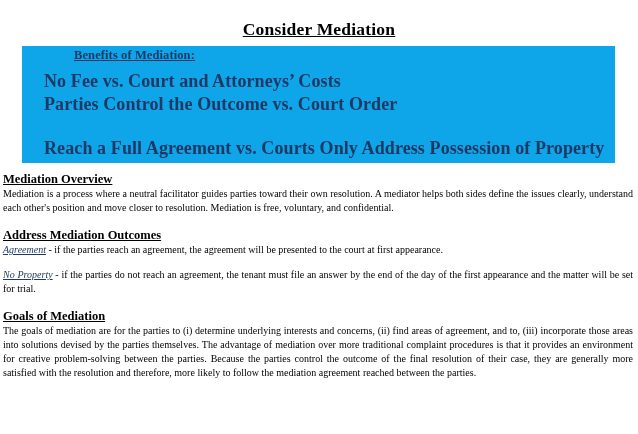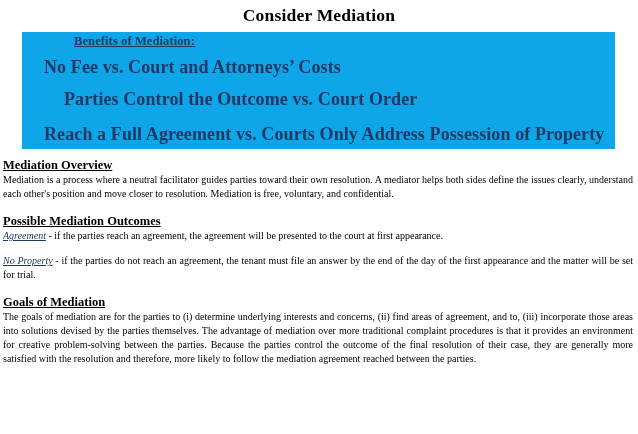--- a/index.html
+++ b/index.html
@@ -20,22 +20,23 @@
     width: 638px;
     height: 434px;
     box-sizing: border-box;
   }
 
   
   .doc-title {
     text-align: center;
     font-size: 17.5px;
     font-weight: bold;
+    text-decoration: underline;
     letter-spacing: 0.2px;
-    margin: 4px 0 0 0;
+    margin: 18px 0 0 0;
     padding: 0;
     line-height: 22px;
     color: #000000;
   }
 
   
   .benefits-box {
     position: absolute;
     left: 22px;
     top: 28px;
@@ -59,21 +60,21 @@
   .benefit-line {
     position: absolute;
     left: 22px;
     font-size: 18px;
     font-weight: bold;
     color: #1F3864;
     white-space: nowrap;
     letter-spacing: 0.1px;
   }
   .benefit-0 { top: 25px; }
-  .benefit-1 { top: 57px; margin-left: 20px; }
+  .benefit-1 { top: 48px; }
   .benefit-2 { top: 71px; margin-top: 21px; }
   .benefit-3 { top: 94px; }
 
   
   .sections {
     position: absolute;
     left: 3px;
     top: 151px;
     width: 630px;
   }
@@ -122,21 +123,21 @@
   </div>
 
   <div class="sections">
 
     <div class="section">
       <div class="section-heading">Mediation Overview</div>
       <p class="section-body para">Mediation is a process where a neutral facilitator guides parties toward their own resolution. A mediator helps both sides define the issues clearly, understand each other's position and move closer to resolution. Mediation is free, voluntary, and confidential.</p>
     </div>
 
     <div class="section">
-      <div class="section-heading">Possible Mediation Outcomes</div>
+      <div class="section-heading">Address Mediation Outcomes</div>
       <p class="section-body para"><span class="term">Agreement</span><span> - if the parties reach an agreement, the agreement will be presented to the court at first appearance.</span></p>
       <p class="section-body para"><span class="term">No Property</span><span> - if the parties do not reach an agreement, the tenant must file an answer by the end of the day of the first appearance and the matter will be set for trial.</span></p>
     </div>
 
     <div class="section">
       <div class="section-heading">Goals of Mediation</div>
       <p class="section-body para">The goals of mediation are for the parties to (i) determine underlying interests and concerns, (ii) find areas of agreement, and to, (iii) incorporate those areas into solutions devised by the parties themselves. The advantage of mediation over more traditional complaint procedures is that it provides an environment for creative problem-solving between the parties. Because the parties control the outcome of the final resolution of their case, they are generally more satisfied with the resolution and therefore, more likely to follow the mediation agreement reached between the parties.</p>
     </div>
 
   </div>

